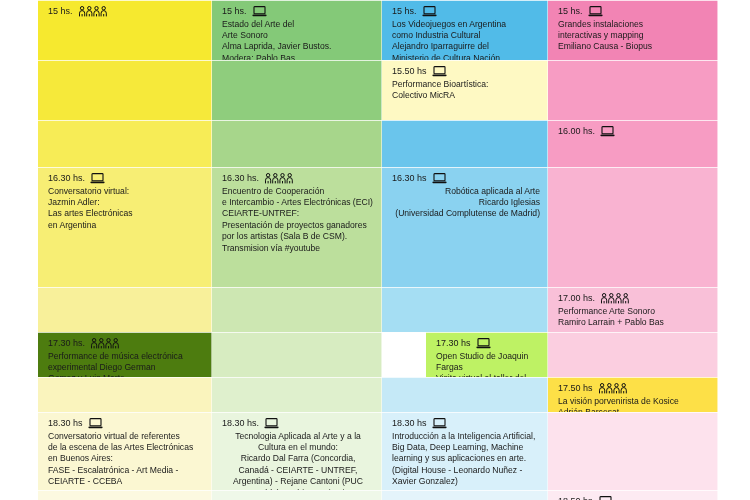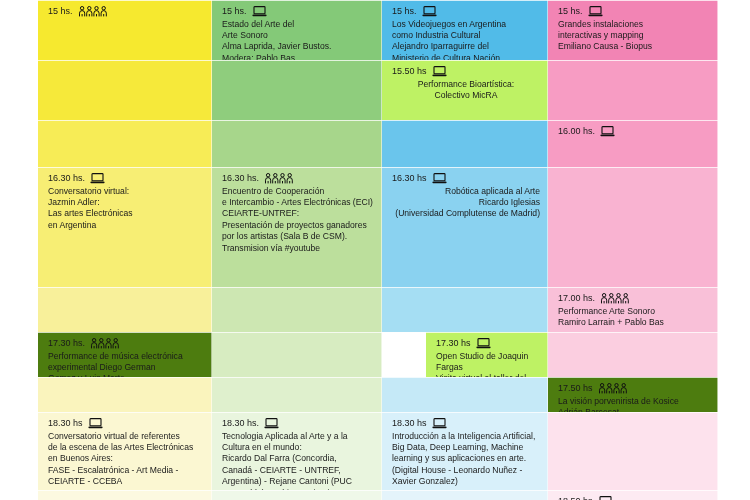--- a/index.html
+++ b/index.html
@@ -33,21 +33,21 @@
     overflow:hidden;
   }
   
   .col-yellow{background:#f6e92f;}
   .col-green {background:#84c978;}
   .col-blue  {background:#51bbe8;}
   .col-pink  {background:#f284b4;}
 
   .r2.col-yellow{background:#f6e93a;}
   .r2.col-green {background:#8fcd7d;}
-  .r2.col-blue  {background:#bef264;text-align:center;}
+  .r2.col-blue  {background:#fef9c3;}
   .r2.col-pink  {background:#f79cc3;}
 
   .r3.col-yellow{background:#f7ec56;}
   .r3.col-green {background:#a7d68b;}
   .r3.col-blue  {background:#6ac5ec;}
   .r3.col-pink  {background:#f79cc3;}
 
   .r4.col-yellow{background:#f7ee74;}
   .r4.col-green {background:#bcdf9c;}
   .r4.col-blue  {background:#8ad2f0;text-align:right;}
@@ -59,24 +59,24 @@
   .r5.col-pink  {background:#f9c0d8;}
 
   .r6.col-yellow{background:#4d7c0f;}
   .r6.col-green {background:#d7ecc1;}
   .r6.col-blue  {background:#bef264;margin-left:44px;}
   .r6.col-pink  {background:#fbcee0;}
 
   .r7.col-yellow{background:#faf4bd;}
   .r7.col-green {background:#dff0cd;}
   .r7.col-blue  {background:#c5e9f7;}
-  .r7.col-pink  {background:#4d7c0f;}
+  .r7.col-pink  {background:#fde047;}
 
   .r8.col-yellow{background:#fbf7d2;}
-  .r8.col-green {background:#e9f5de;}
+  .r8.col-green {background:#e9f5de;text-align:center;}
   .r8.col-blue  {background:#d8f0fa;}
   .r8.col-pink  {background:#fde2ed;}
 
   .r9.col-yellow{background:#fcf9e0;}
   .r9.col-green {background:#eff8e9;}
   .r9.col-blue  {background:#e4f4fb;}
   .r9.col-pink  {background:#fdeaf2;}
 
   
   .cell::before{

